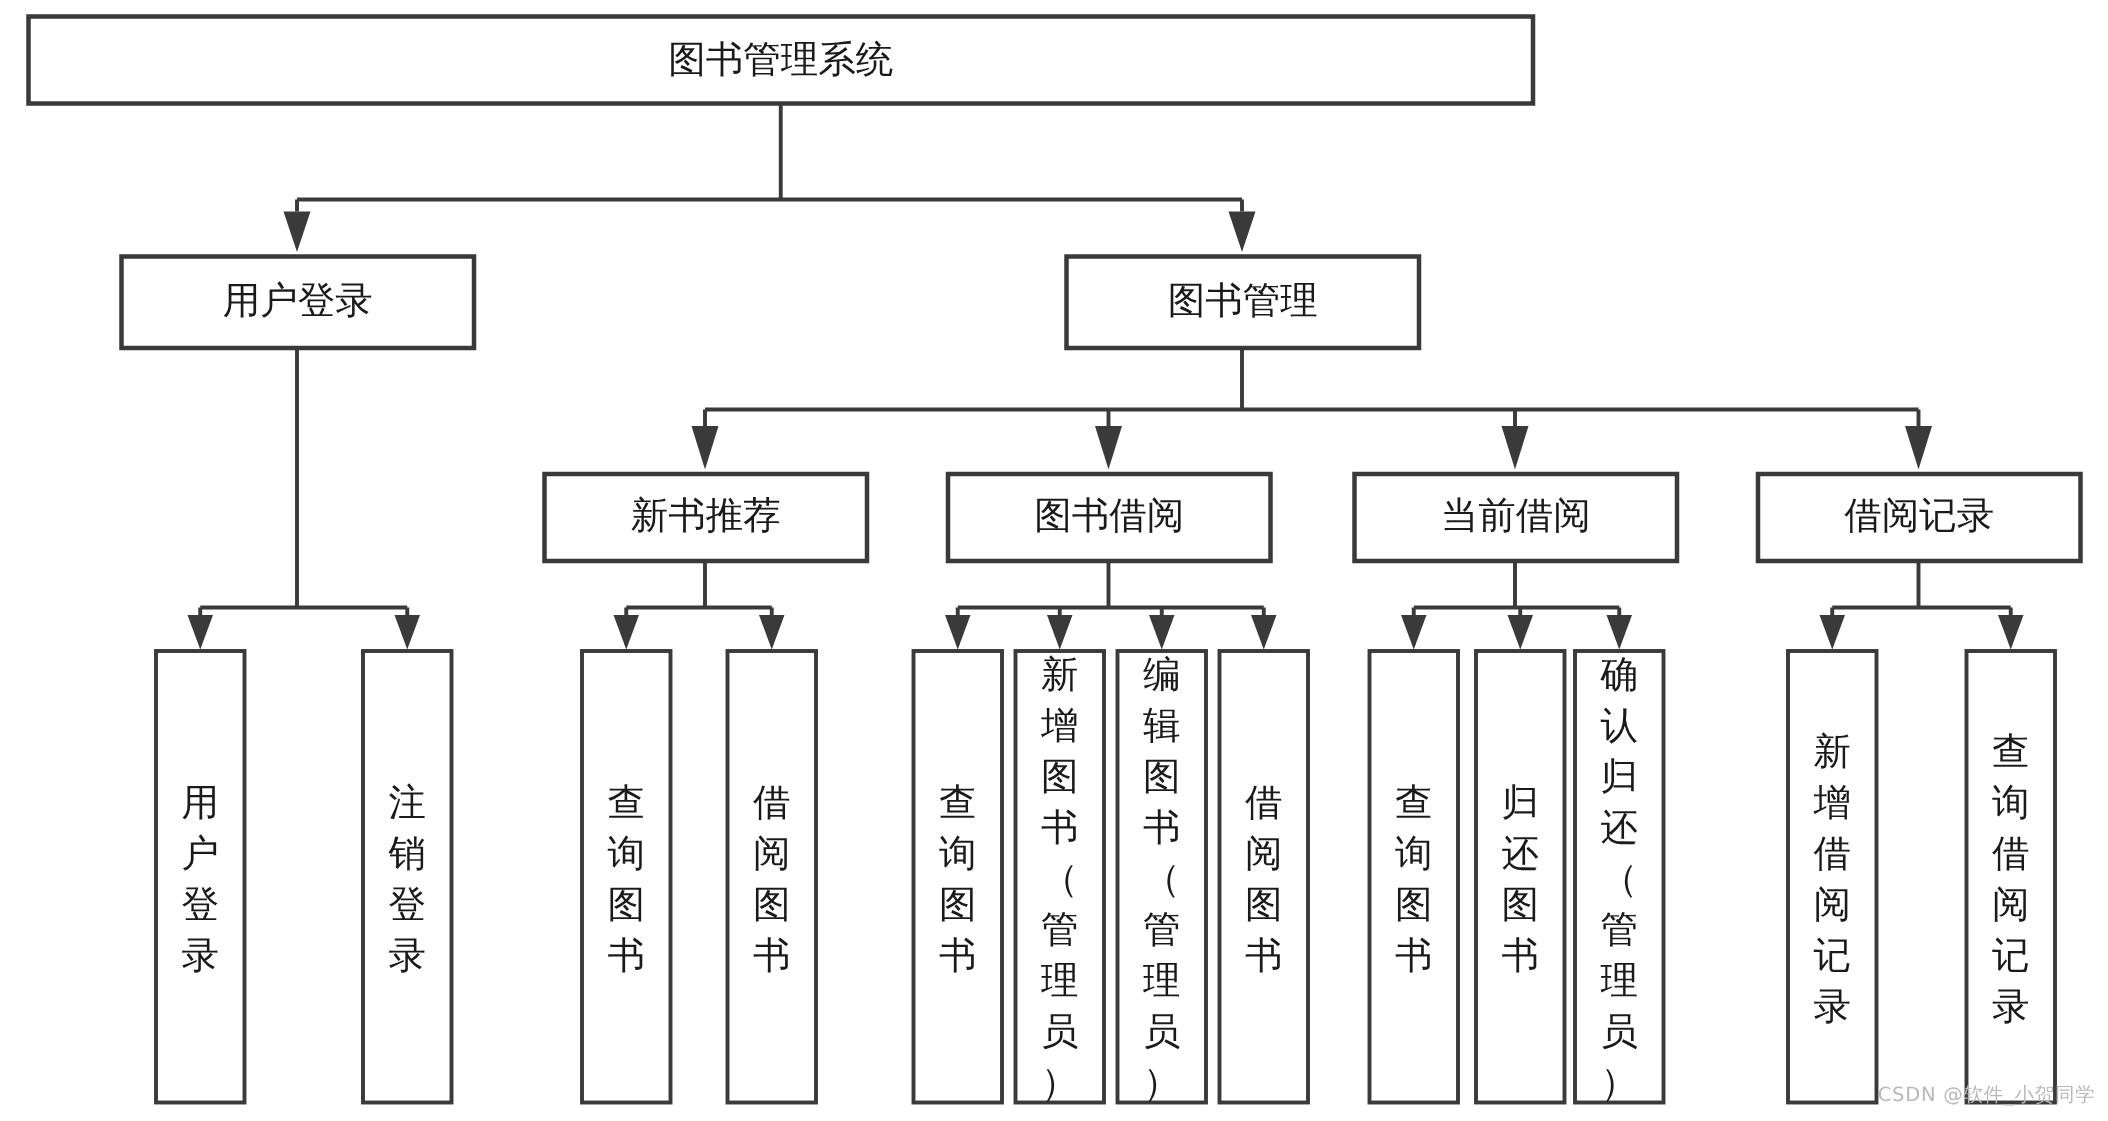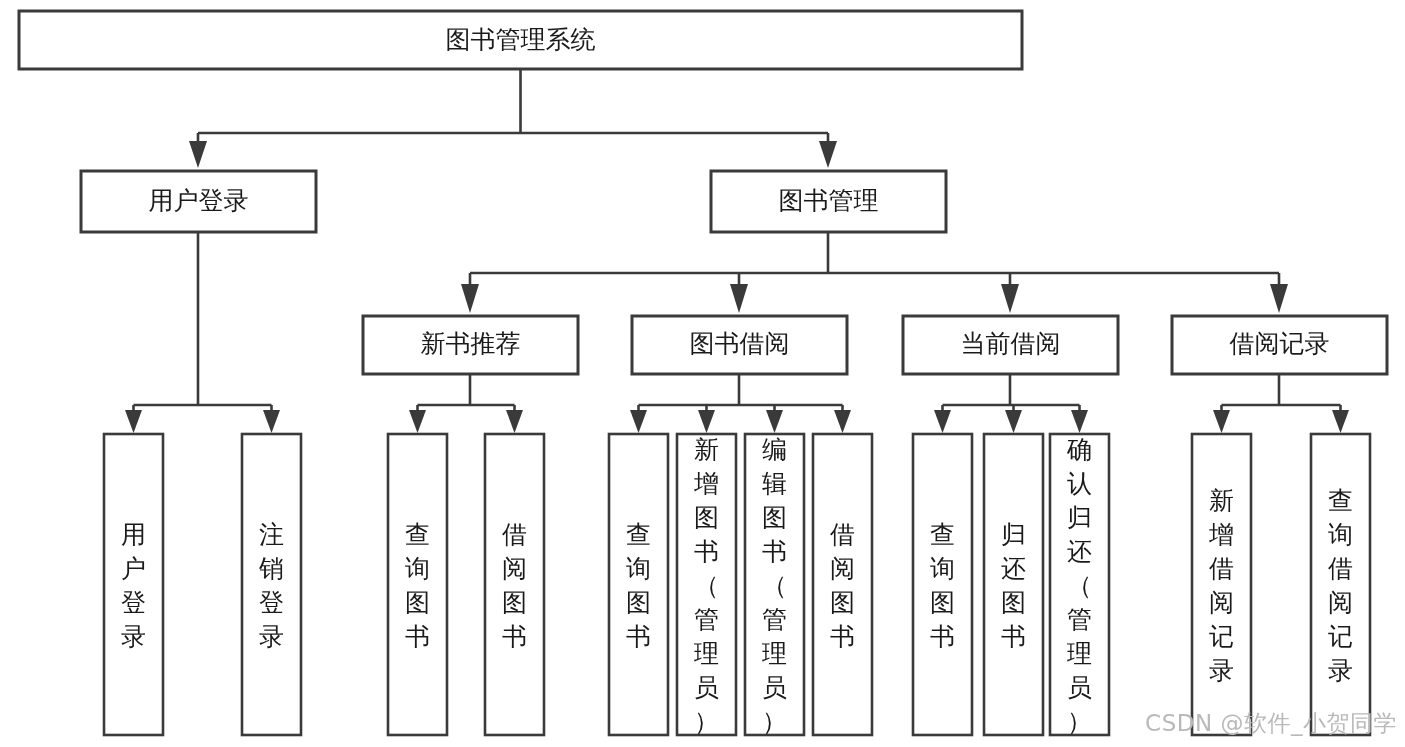--- a/index.html
+++ b/index.html
@@ -56,21 +56,21 @@
     font-family: "DejaVu Sans", "Liberation Sans", sans-serif;
     font-size: 25px;
     fill: #1a1a1a;
     text-anchor: middle;
   }
   .watermark {
     position: absolute;
     right: 8px;
     bottom: 8px;
     font-family: "DejaVu Sans", "Liberation Sans", sans-serif;
-    font-size: 23px;
+    font-size: 13px;
     color: #b9b9b9;
     letter-spacing: 0.5px;
     white-space: nowrap;
     user-select: none;
   }
 </style>
 </head>
 <body>
 
 <div id="diagram-root">

